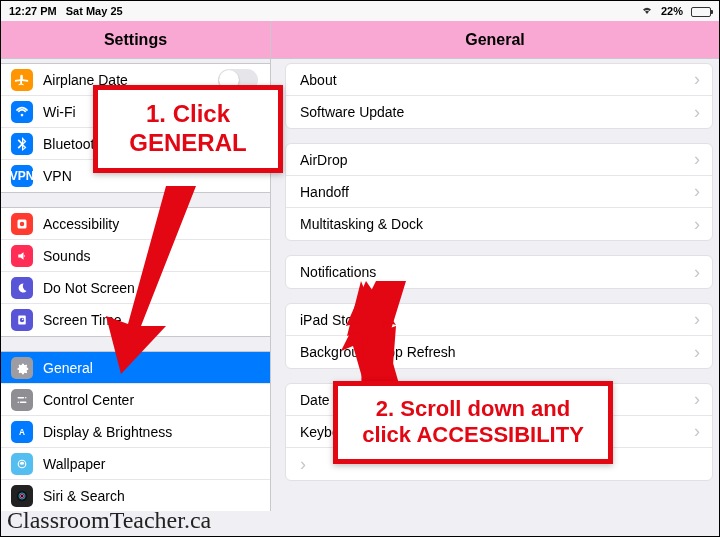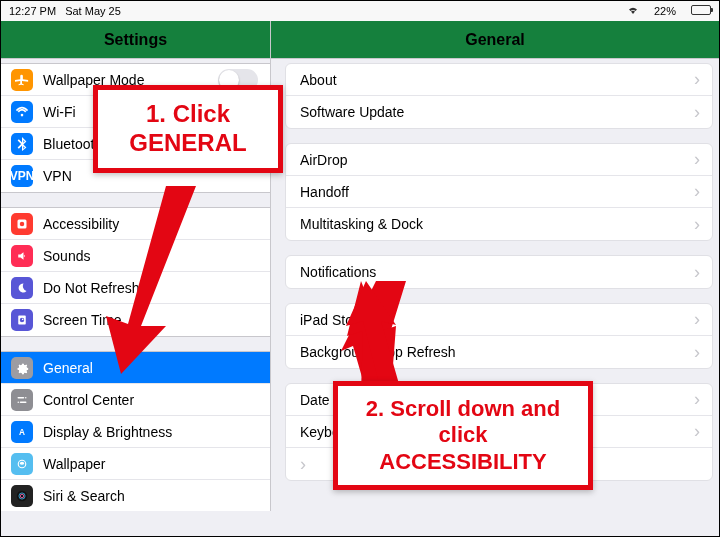--- a/index.html
+++ b/index.html
@@ -1,31 +1,31 @@
 <!DOCTYPE html>
 <html><head>
 <meta charset="utf-8">
 <style>
   * { box-sizing: border-box; margin: 0; padding: 0; }
   html, body { width: 720px; height: 537px; overflow: hidden; font-family: -apple-system, "Helvetica Neue", Arial, sans-serif; }
   .screen { position: relative; width: 720px; height: 537px; background: #efeff4; border: 1px solid #000; }
-  .statusbar { height: 20px; background: #f8f8f8; display: flex; align-items: center; justify-content: space-between; padding: 0 8px; font-size: 11px; font-weight: 400; }
+  .statusbar { height: 20px; background: #f8f8f8; display: flex; align-items: center; justify-content: space-between; padding: 0 8px; font-size: 11px; font-weight: 700; }
   .statusbar .left span { margin-right: 6px; }
-  .statusbar .right { display: flex; align-items: flex-start; gap: 15px; }
+  .statusbar .right { display: flex; align-items: flex-end; gap: 8px; }
   .battery { display:inline-flex; align-items:center; gap:2px; }
   .battery-body { width: 20px; height: 10px; border: 1px solid #333; border-radius: 2px; position: relative; }
   .battery-body::after { content:""; position:absolute; right:-3px; top:2px; width:2px; height:4px; background:#333; border-radius:0 1px 1px 0; }
   .battery-fill { height: 100%; width: 22%; background: #333; }
   .wifi-status { font-size:10px; }
 
   .split { display: flex; height: 490px; }
   .sidebar { width: 270px; background: #efeff4; border-right: 1px solid #c8c7cc; overflow: hidden; position: relative; }
   .main { flex: 1; background: #efeff4; overflow: hidden; position: relative; }
 
-  .panel-header { height: 38px; display:flex; align-items:center; justify-content:center; font-size: 16px; font-weight: 600; background: #15803d; border-bottom: 1px solid #c8c7cc; }
+  .panel-header { height: 38px; display:flex; align-items:center; justify-content:center; font-size: 16px; font-weight: 600; background: #f9a8d4; border-bottom: 1px solid #c8c7cc; }
 
   .group { background: #fff; border-top: 1px solid #c8c7cc; border-bottom: 1px solid #c8c7cc; margin-top: 14px; }
   .group.first { margin-top: 4px; }
   .row { display: flex; align-items: center; height: 32px; padding: 0 12px 0 10px; border-bottom: 1px solid #e5e5ea; font-size: 14px; color: #000; position: relative; }
   .row:last-child { border-bottom: none; }
   .row .label { flex: 1; }
   .row .icon { width: 22px; height: 22px; border-radius: 5px; margin-right: 10px; display:flex; align-items:center; justify-content:center; color:#fff; font-size:12px; flex-shrink:0; }
   .row.selected { background: #007aff; color: #fff; }
   .row.selected .icon { filter: brightness(1.1); }
 
@@ -48,21 +48,21 @@
   .ic-general { background:#8e8e93; }
   .ic-cc { background:#8e8e93; }
   .ic-display { background:#007aff; }
   .ic-wallpaper { background:#55bef0; }
   .ic-siri { background:#222; }
   .ic-screentime svg, .ic-dnd svg { fill:#fff; }
 
   
   .annot-box { position:absolute; background:#fff; border:5px solid #e30613; padding:10px 18px; font-family: Arial, sans-serif; font-weight:900; color:#e30613; text-align:center; line-height:1.2; box-shadow:0 2px 6px rgba(0,0,0,0.25); z-index:30; }
   .annot1 { top:84px; left:92px; font-size:24px; width:190px; }
-  .annot2 { top:380px; left:332px; font-size:22px; width:260px; }
+  .annot2 { top:380px; left:332px; font-size:22px; width:280px; }
   .arrow { position:absolute; z-index:25; }
   .watermark { position:absolute; left:6px; bottom:2px; font-family: Georgia, "Times New Roman", serif; font-size:24px; color:#222; font-weight:500; z-index:40; }
 </style>
 </head>
 <body>
 
 <div class="screen">
 
   <div class="statusbar">
     <div class="left">
@@ -87,21 +87,21 @@
     <div class="sidebar">
       <div class="panel-header">Settings</div>
 
       <div class="group first">
         <div class="row">
           <span class="icon ic-airplane">
             <svg width="14" height="14" viewBox="0 0 16 16">
                 <path fill="#fff" d="M15 8l-6-1V3.5a1.5 1.5 0 0 0-3 0V7L0 8v2l6-1v3l-2 1v1l3-.5 3 .5v-1l-2-1V9l7 1z"></path>
               </svg>
           </span>
-          <span class="label">Wallpaper Mode</span>
+          <span class="label">Airplane Date</span>
           <span class="toggle"></span>
         </div>
         <div class="row">
           <span class="icon ic-wifi">
             <svg width="14" height="14" viewBox="0 0 16 16">
                 <path fill="#fff" d="M8 13a1.5 1.5 0 1 0 0-3 1.5 1.5 0 0 0 0 3zm-3.5-4.5C5.8 7.2 7 6.7 8 6.7s2.2.5 3.5 1.8l1.4-1.4C11 5.2 9.3 4.7 8 4.7s-3 .5-4.9 2.4zM1 5.6C3.4 3.2 5.8 2 8 2s4.6 1.2 7 3.6l-1.4 1.4C11.7 5.1 9.8 4 8 4S4.3 5.1 2.4 7z"></path>
               </svg>
           </span>
           <span class="label">Wi-Fi</span>
         </div>
@@ -136,21 +136,21 @@
               </svg>
           </span>
           <span class="label">Sounds</span>
         </div>
         <div class="row">
           <span class="icon ic-dnd">
             <svg width="12" height="12" viewBox="0 0 16 16">
                 <path fill="#fff" d="M10 2a6 6 0 1 0 4 10A7 7 0 0 1 10 2z"></path>
               </svg>
           </span>
-          <span class="label">Do Not Refresh</span>
+          <span class="label">Do Not Screen</span>
         </div>
         <div class="row">
           <span class="icon ic-screentime">
             <svg width="12" height="12" viewBox="0 0 16 16">
                 <path fill="#fff" d="M4 2h8a1 1 0 0 1 1 1v10a1 1 0 0 1-1 1H4a1 1 0 0 1-1-1V3a1 1 0 0 1 1-1zm4 3a3 3 0 1 0 0 6 3 3 0 0 0 0-6zm0 1v2h2a2 2 0 0 0-2-2z"></path>
               </svg>
           </span>
           <span class="label">Screen Time</span>
         </div>
       </div>
@@ -279,13 +279,14 @@
   </div>
   <svg class="arrow" style="top:280px;left:340px" width="80" height="110">
     <polygon points="25,0 12,45 0,40 35,110 65,110 45,45 34,50" fill="#e30613" transform="scale(1,-1) translate(0,-110)"></polygon>
     <polygon points="20,0 40,50 55,45 50,110 20,110 22,50 6,55" fill="#e30613"></polygon>
   </svg>
   <svg class="arrow" style="top:280px;left:340px" width="80" height="110">
     <defs></defs>
     <polygon points="40,110 60,110 40,40 55,44 25,0 5,45 22,40" fill="#e30613"></polygon>
   </svg>
 
+  <div class="watermark">ClassroomTeacher.ca</div>
 </div>
 
 </body></html>

